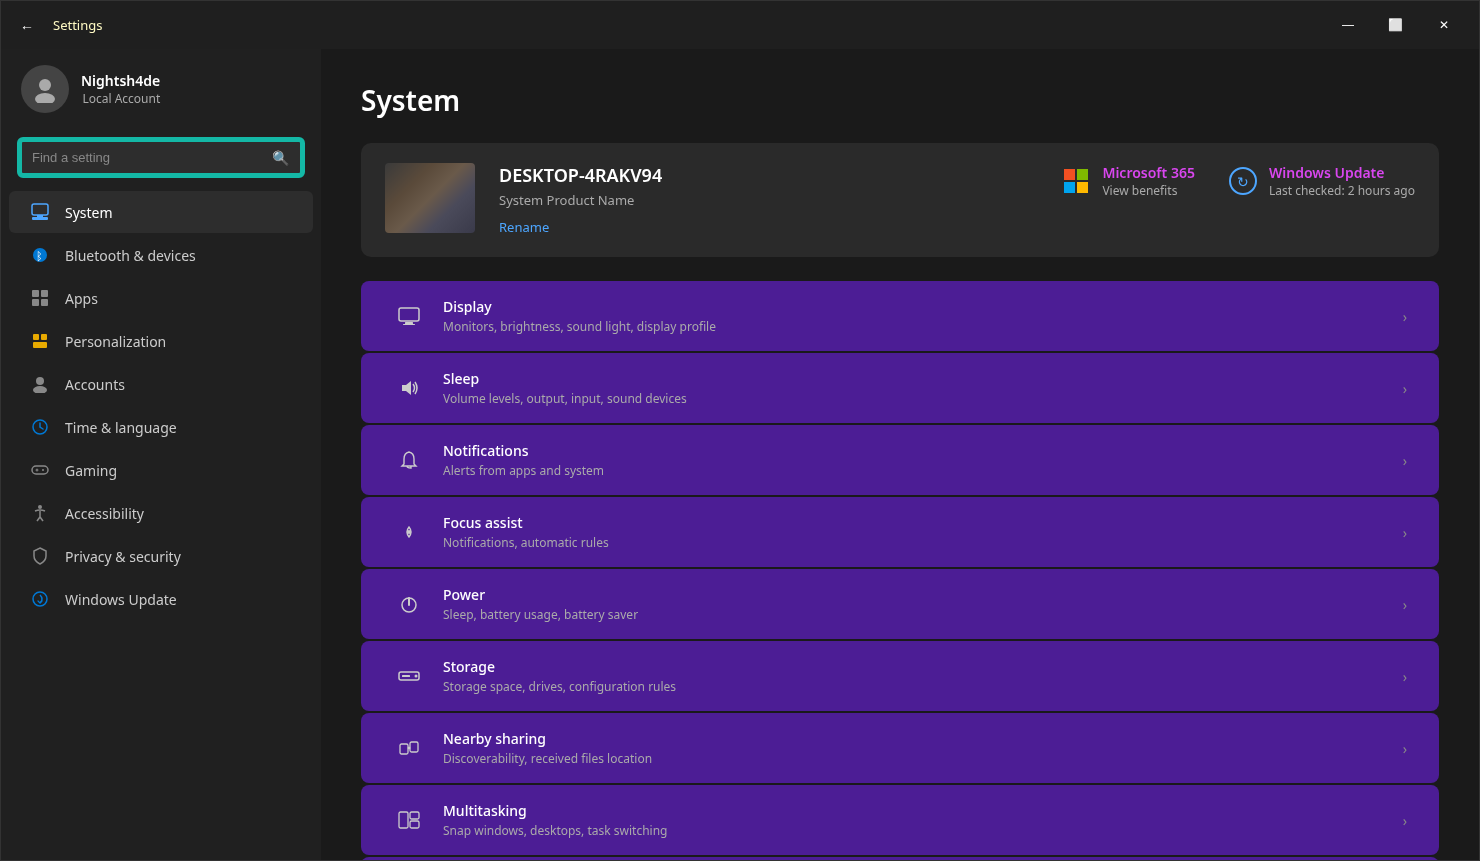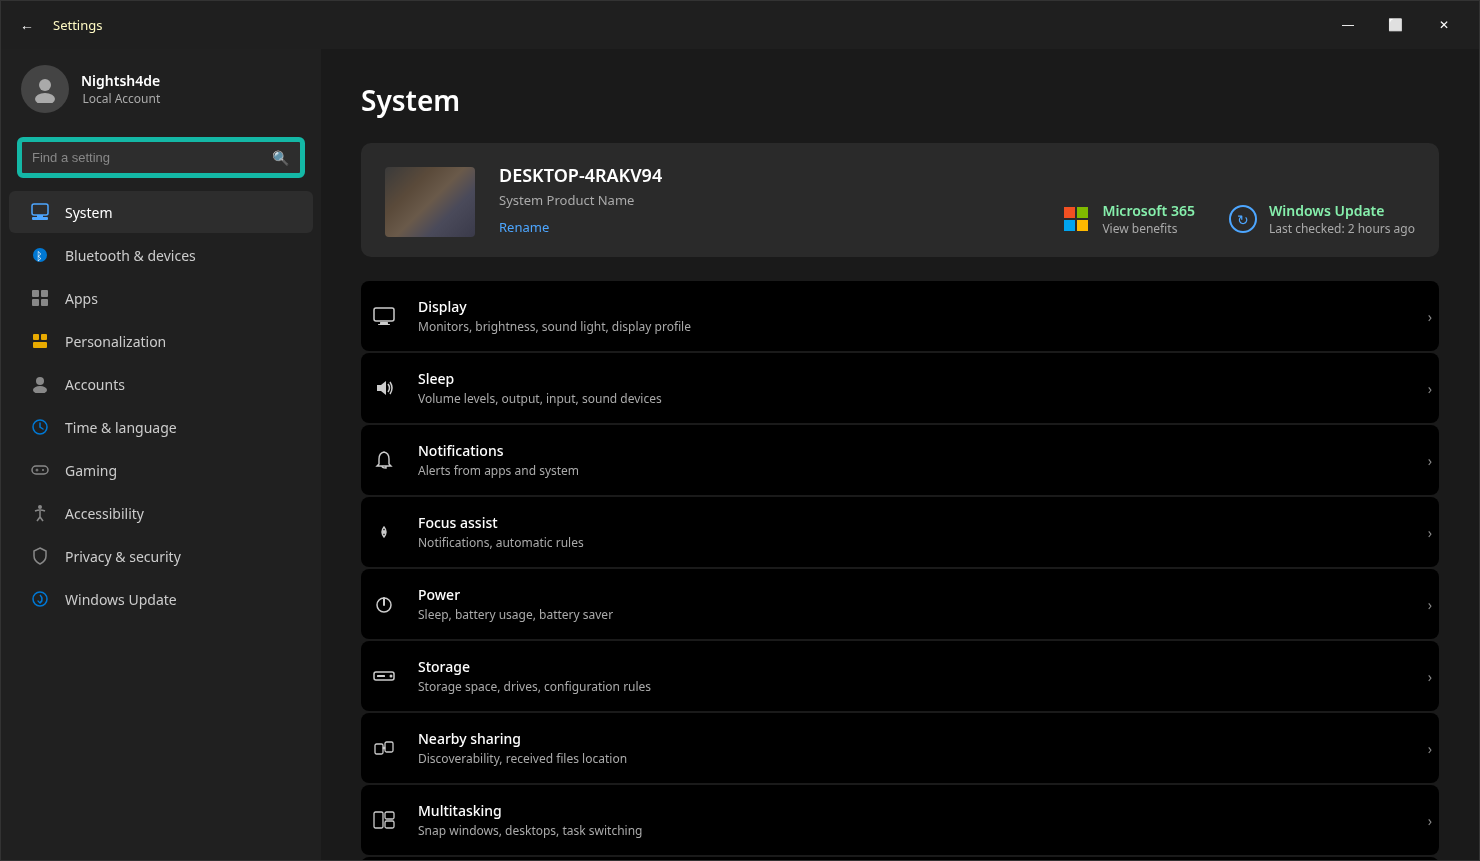--- a/index.html
+++ b/index.html
@@ -158,21 +158,21 @@
       font-weight: 600;
       margin-bottom: 24px;
       color: #fff;
     }
     
     .system-card {
       background: #2a2a2a;
       border-radius: 10px;
       padding: 20px 24px;
       display: flex;
-      align-items: flex-end;
+      align-items: flex-start;
       gap: 24px;
       margin-bottom: 24px;
     }
     .system-image {
       width: 90px;
       height: 70px;
       background: #555;
       border-radius: 4px;
       flex-shrink: 0;
       overflow: hidden;
@@ -202,28 +202,28 @@
     }
     .widget-icon {
       width: 32px;
       height: 32px;
       display: flex;
       align-items: center;
       justify-content: center;
       font-size: 20px;
     }
     .widget-text { display: flex; flex-direction: column; }
-    .widget-title { font-size: 14px; font-weight: 600; color: #86efac; }
+    .widget-title { font-size: 14px; font-weight: 600; color: #d946ef; }
     .widget-sub { font-size: 12px; color: #aaa; }
     
     .settings-list { display: flex; flex-direction: column; gap: 2px; }
     .settings-item {
-      background: #000000;
+      background: #4c1d95;
       border-radius: 8px;
-      padding: 16px 7px;
+      padding: 16px 32px;
       display: flex;
       align-items: center;
       gap: 18px;
       cursor: pointer;
     }
     .settings-icon {
       width: 32px;
       height: 32px;
       display: flex;
       align-items: center;

